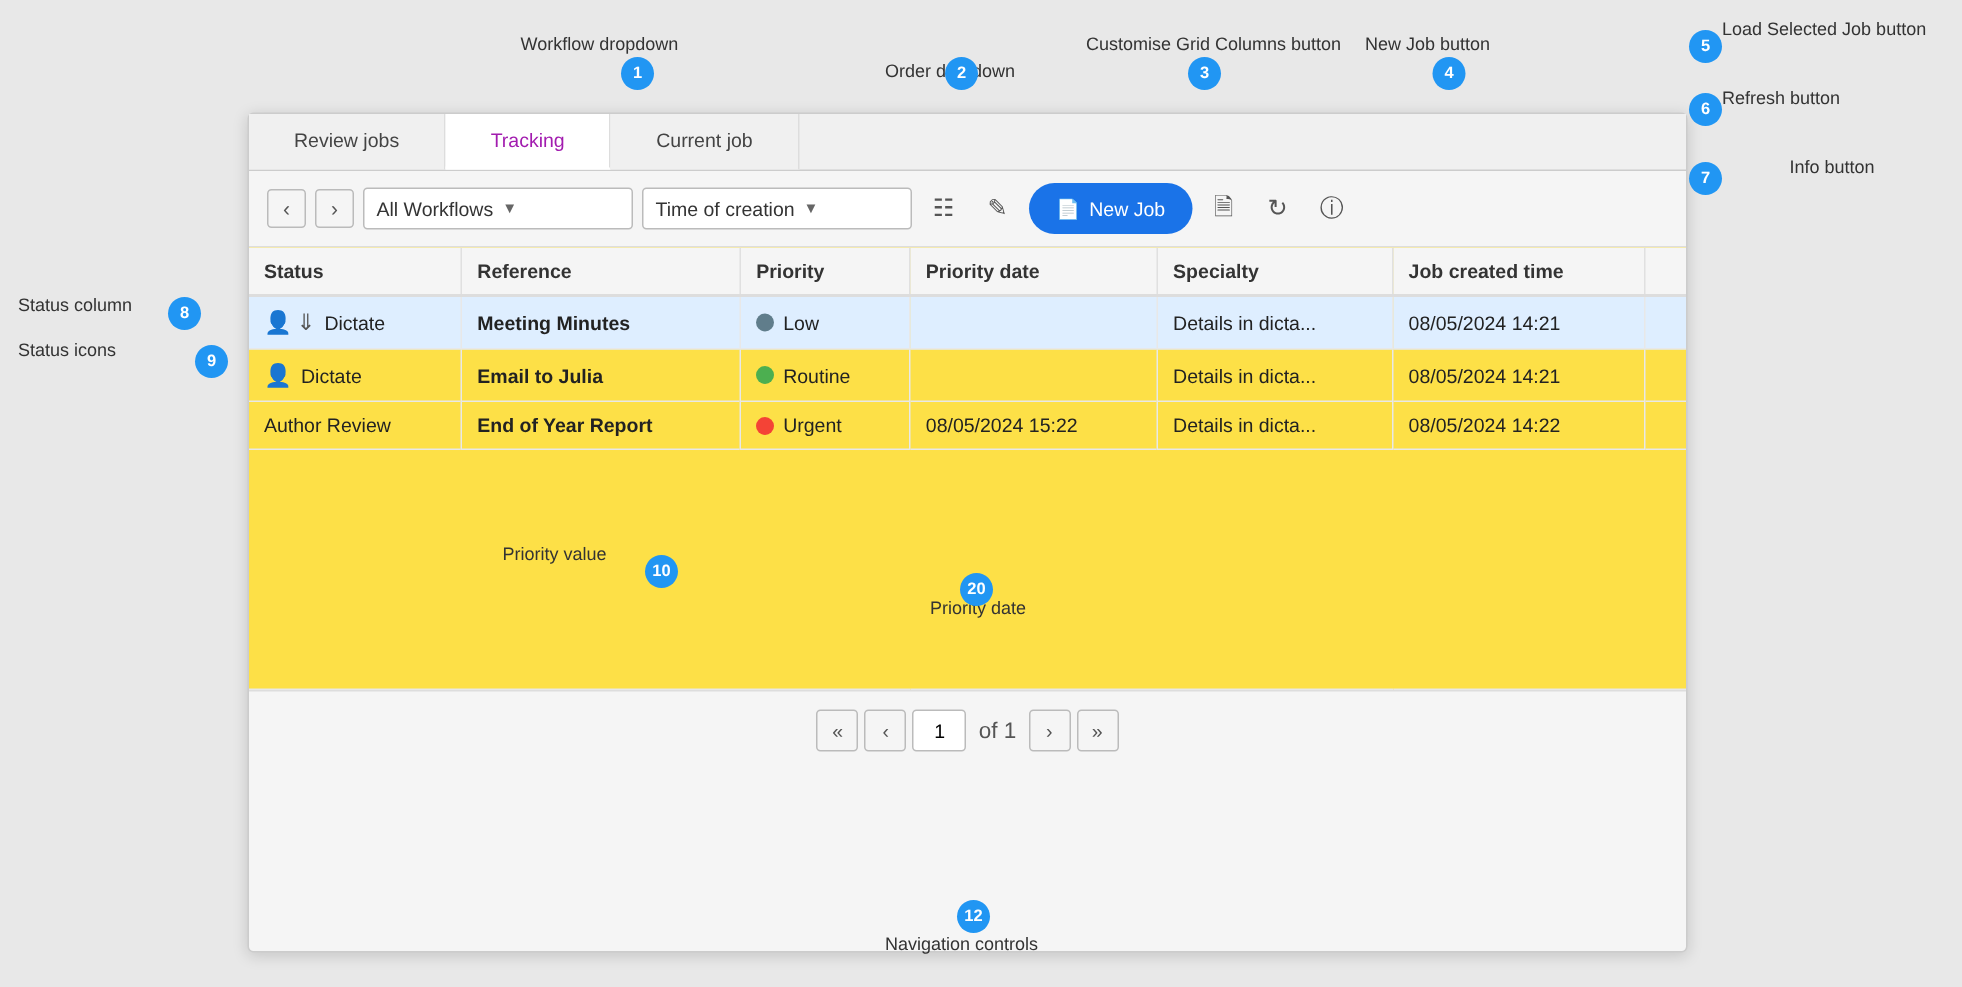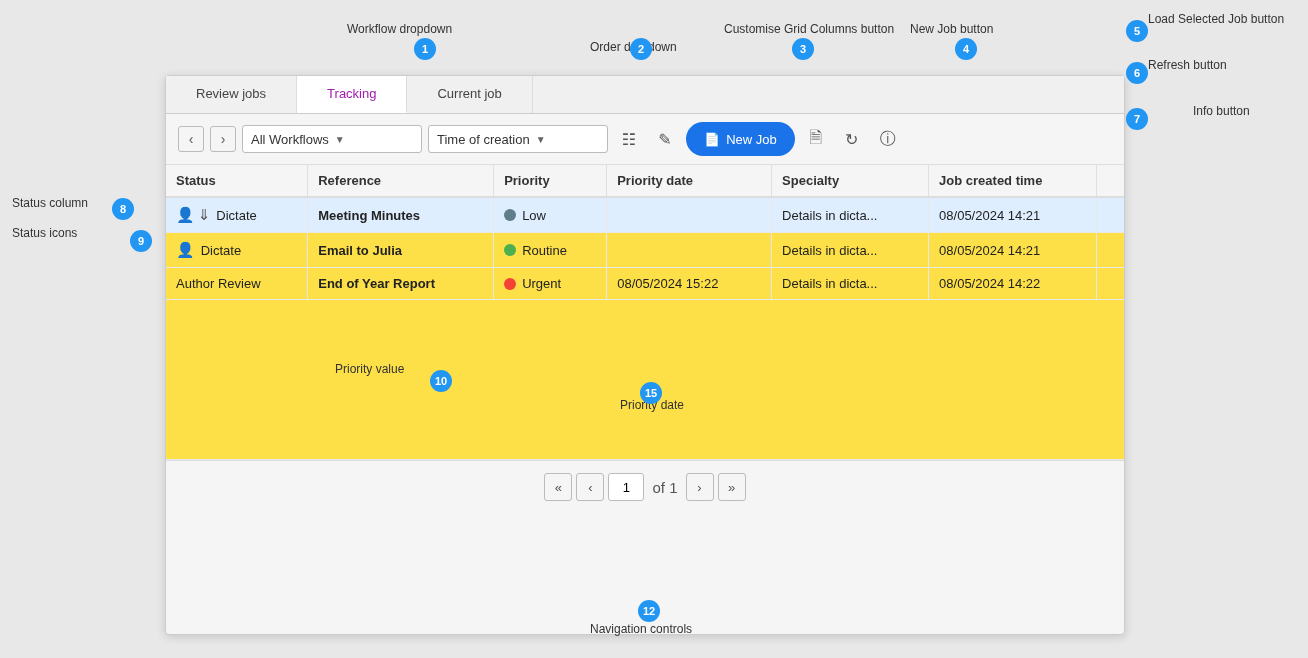--- a/index.html
+++ b/index.html
@@ -341,21 +341,21 @@
     <span>Priority value</span>
   </div>
   <div class="badge" style="top:370px; left:430px;text-align:center;">
     <span>10</span>
   </div>
 
   <div class="annotation-label" style="top:398px; left:620px;">
     <span>Priority date</span>
   </div>
   <div class="badge" style="top:382px; left:640px;">
-    <span>15</span>
+    <span>20</span>
   </div>
 
   <div class="annotation-label" style="top:622px; left:590px;">
     <span>Navigation controls</span>
   </div>
   <div class="badge" style="top:600px; left:638px;">
     <span>12</span>
   </div>
 
   <div class="main-panel">

